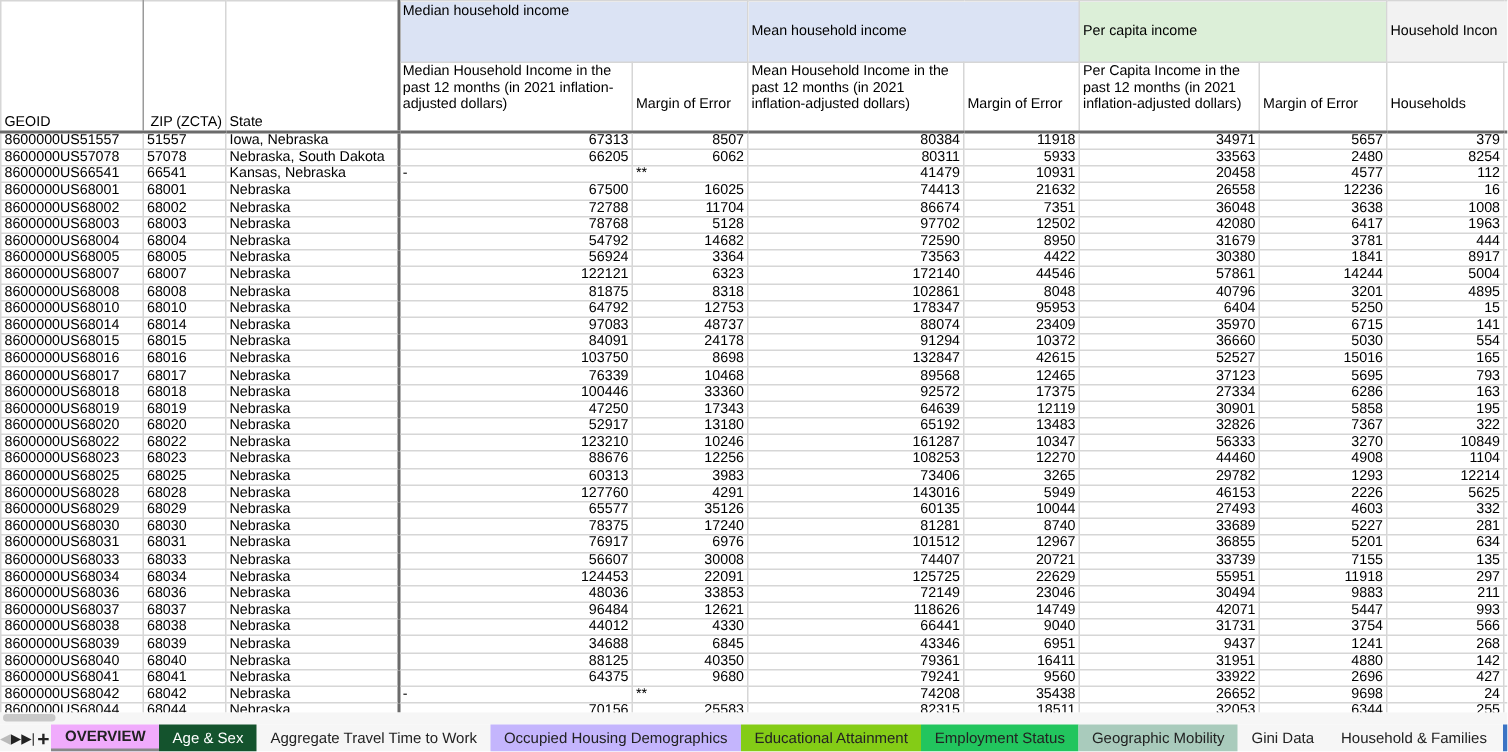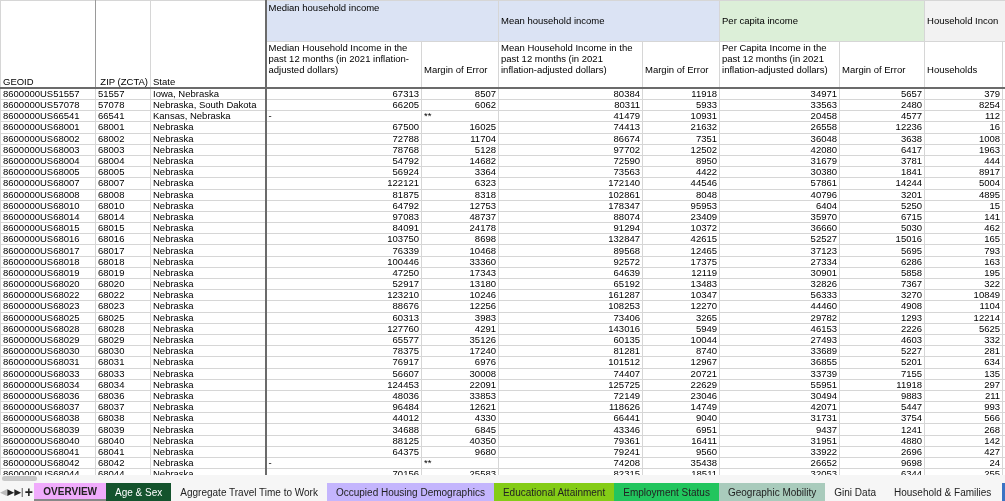--- a/index.html
+++ b/index.html
@@ -254,21 +254,21 @@
         <tr>
           <td>8600000US68015</td>
           <td>68015</td>
           <td>Nebraska</td>
           <td class="num sep-left">84091</td>
           <td class="num">24178</td>
           <td class="num">91294</td>
           <td class="num">10372</td>
           <td class="num">36660</td>
           <td class="num">5030</td>
-          <td class="num">462</td>
+          <td class="num">554</td>
           <td></td>
         </tr>
         <tr>
           <td>8600000US68016</td>
           <td>68016</td>
           <td>Nebraska</td>
           <td class="num sep-left">103750</td>
           <td class="num">8698</td>
           <td class="num">132847</td>
           <td class="num">42615</td>

